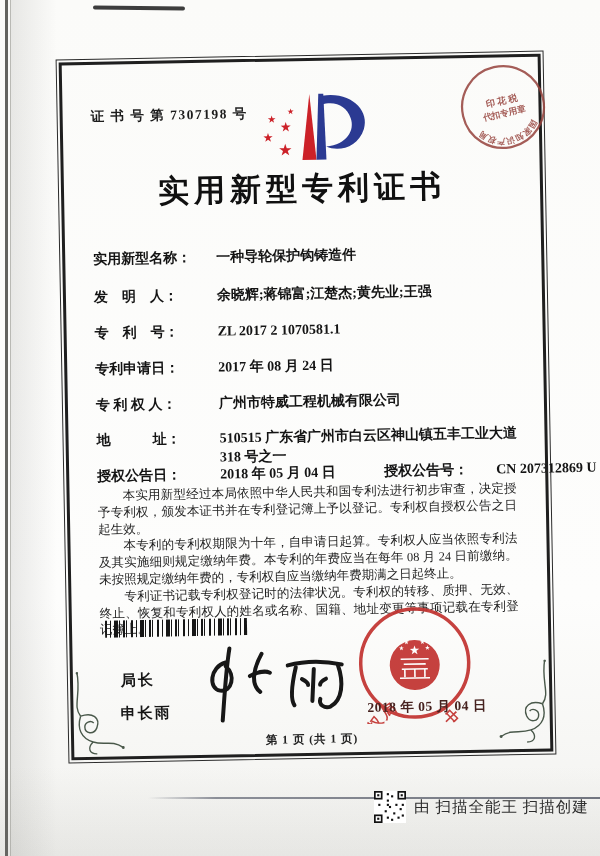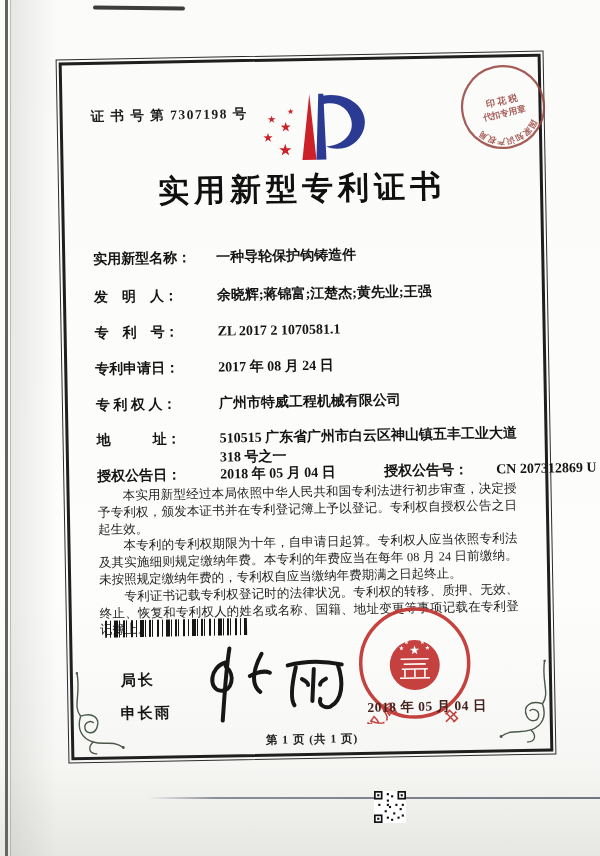--- a/index.html
+++ b/index.html
@@ -245,15 +245,16 @@
           <rect x="18" y="20" width="2" height="2"></rect>
           <rect x="12" y="24" width="2" height="2"></rect>
         <rect x="22" y="24" width="2" height="2"></rect>
           <rect x="26" y="22" width="2" height="2"></rect>
           <rect x="16" y="26" width="2" height="2"></rect>
         <rect x="26" y="12" width="2" height="2"></rect>
           <rect x="4" y="12" width="2" height="2"></rect>
           <rect x="12" y="12" width="2" height="2"></rect>
       </g>
     </svg>
+    <span class="credit-text">由 扫描全能王 扫描创建</span>
   </div>
 
 </div>
 
 </body></html>

